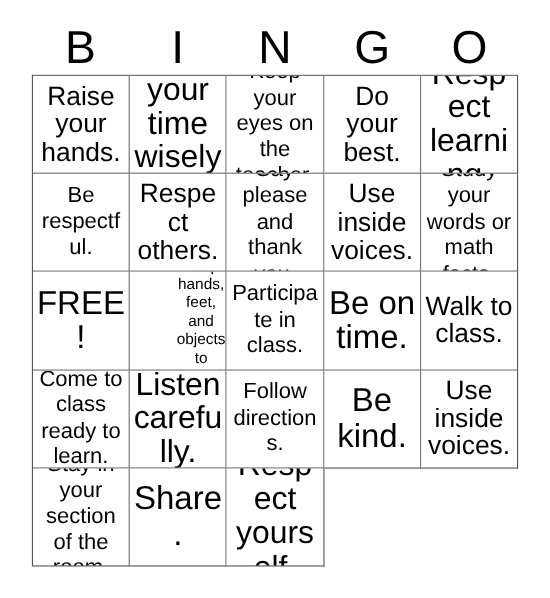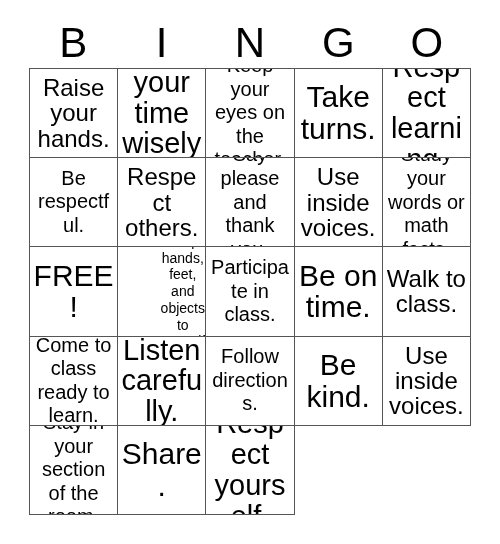--- a/index.html
+++ b/index.html
@@ -104,22 +104,22 @@
   <div class="grid" id="bingo-grid">
       <div class="cell sz-lg">
         <span class="cell-text">Raise your hands.</span>
       </div>
       <div class="cell sz-md">
         <span class="cell-text">Use your time wisely.</span>
       </div>
       <div class="cell sz-sm">
         <span class="cell-text">Keep your eyes on the teacher.</span>
       </div>
-      <div class="cell sz-xl">
-        <span class="cell-text">Take turns.</span>
+      <div class="cell sz-lg">
+        <span class="cell-text">Do your best.</span>
       </div>
       <div class="cell sz-md">
         <span class="cell-text">Respect learning.</span>
       </div>
       <div class="cell sz-sm">
         <span class="cell-text">Be respectful.</span>
       </div>
       <div class="cell sz-lg">
         <span class="cell-text">Respect others.</span>
       </div>

